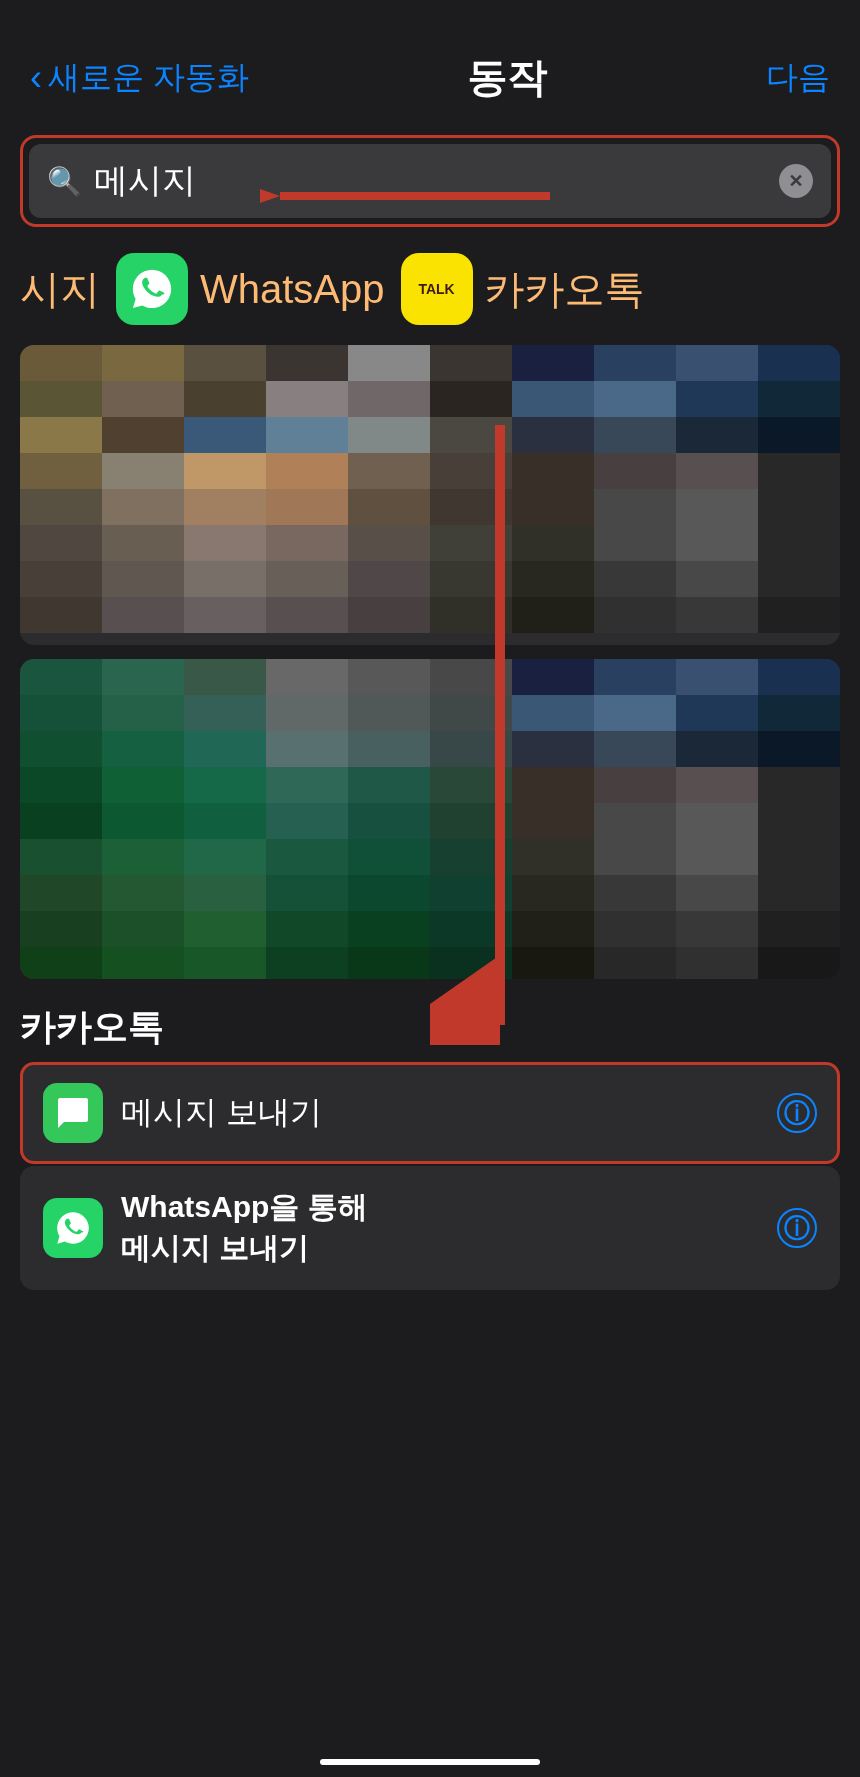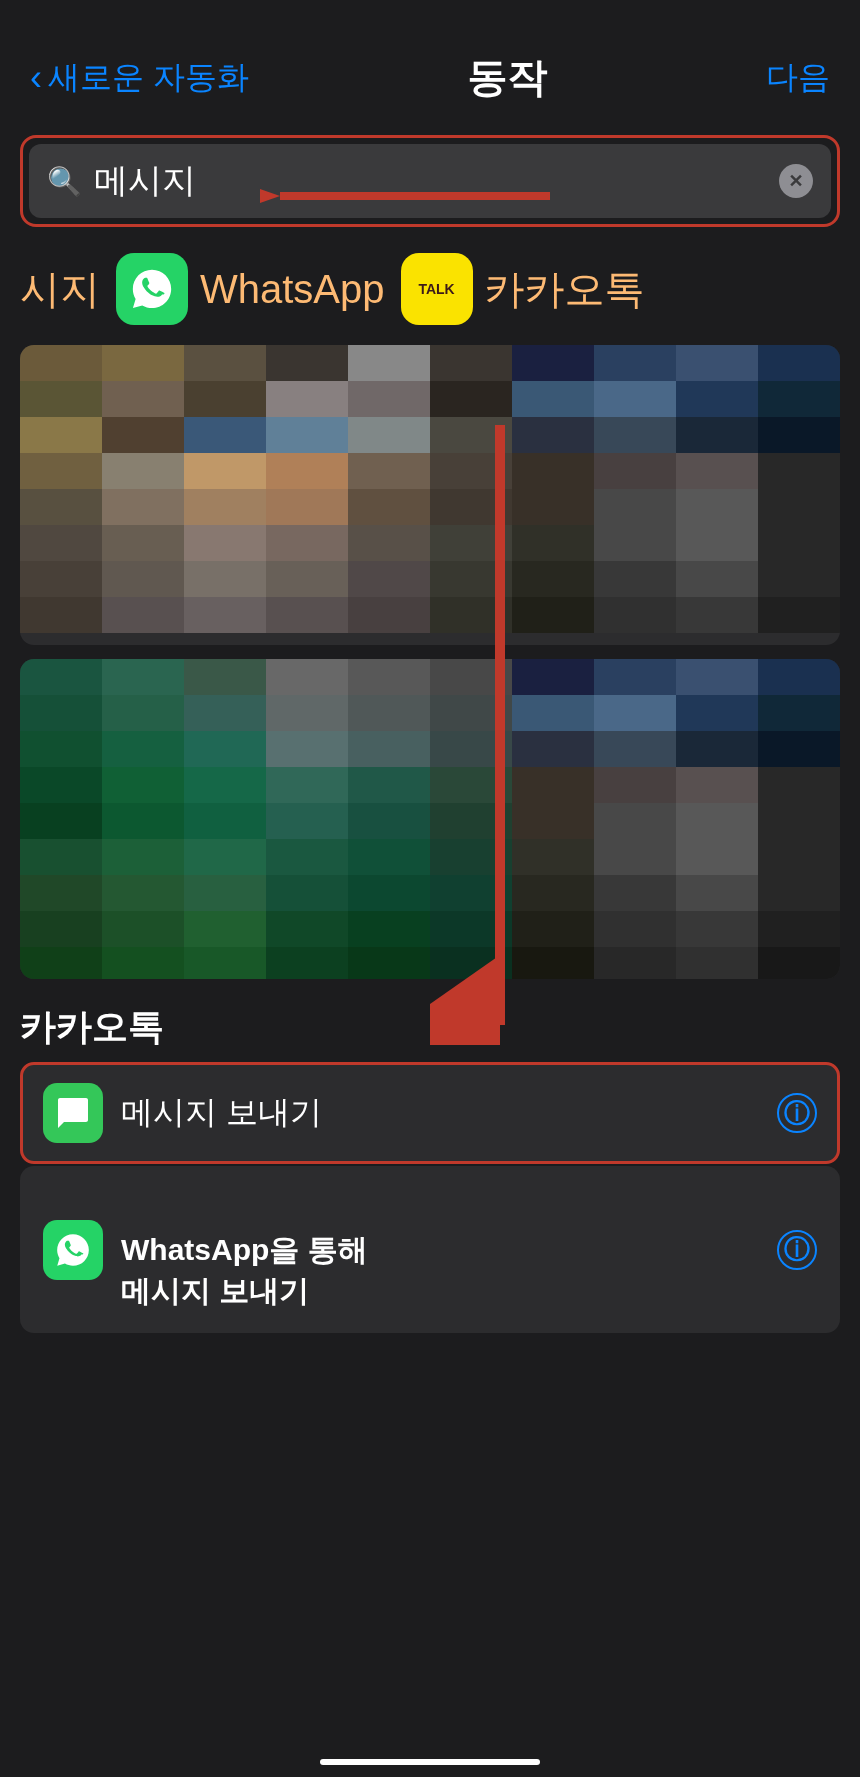--- a/index.html
+++ b/index.html
@@ -180,21 +180,20 @@
     .action-item-icon-msg {
       background: #34c759;
     }
     .action-item-label {
       flex: 1;
       font-size: 32px;
       color: #fff;
     }
     .action-item-label-multi {
       flex: 1;
-      margin-top: 43px;
     }
     .action-item-label-multi .line1 {
       font-size: 30px;
       color: #fff;
       font-weight: 600;
     }
     .action-item-label-multi .line2 {
       font-size: 30px;
       color: #fff;
       font-weight: 600;

